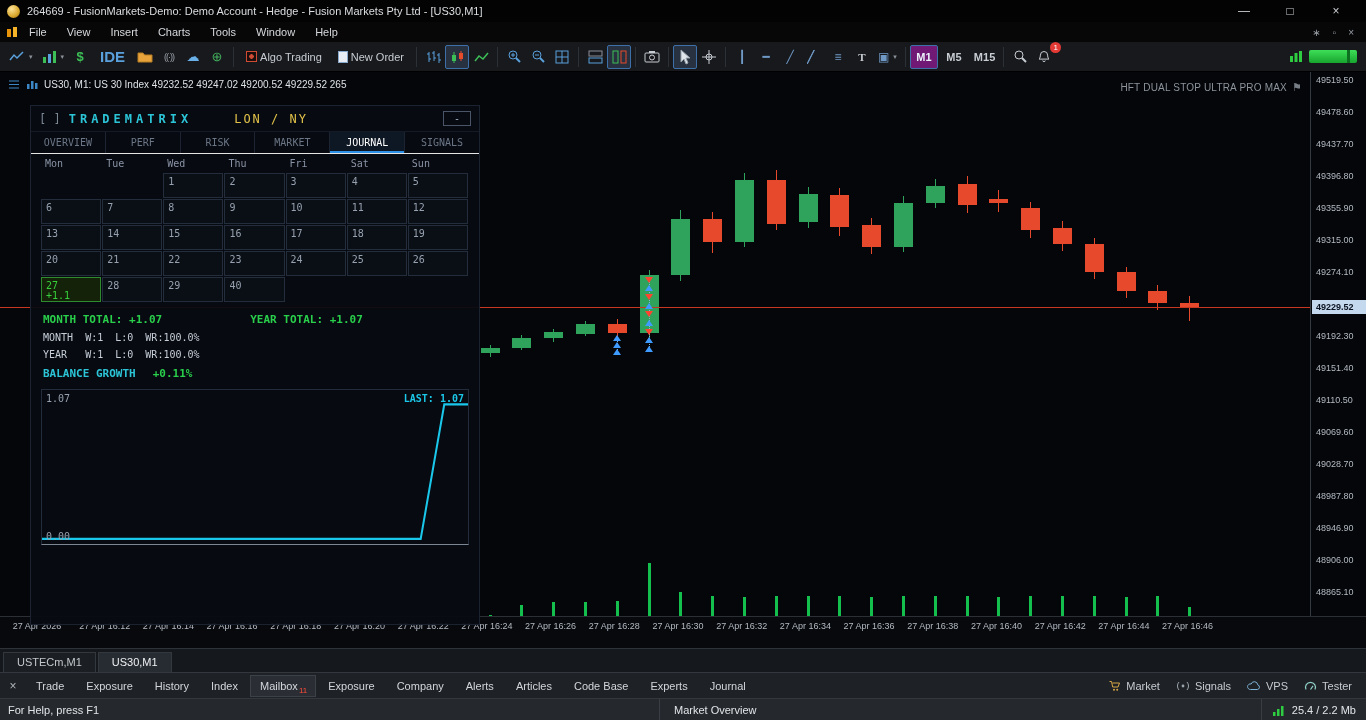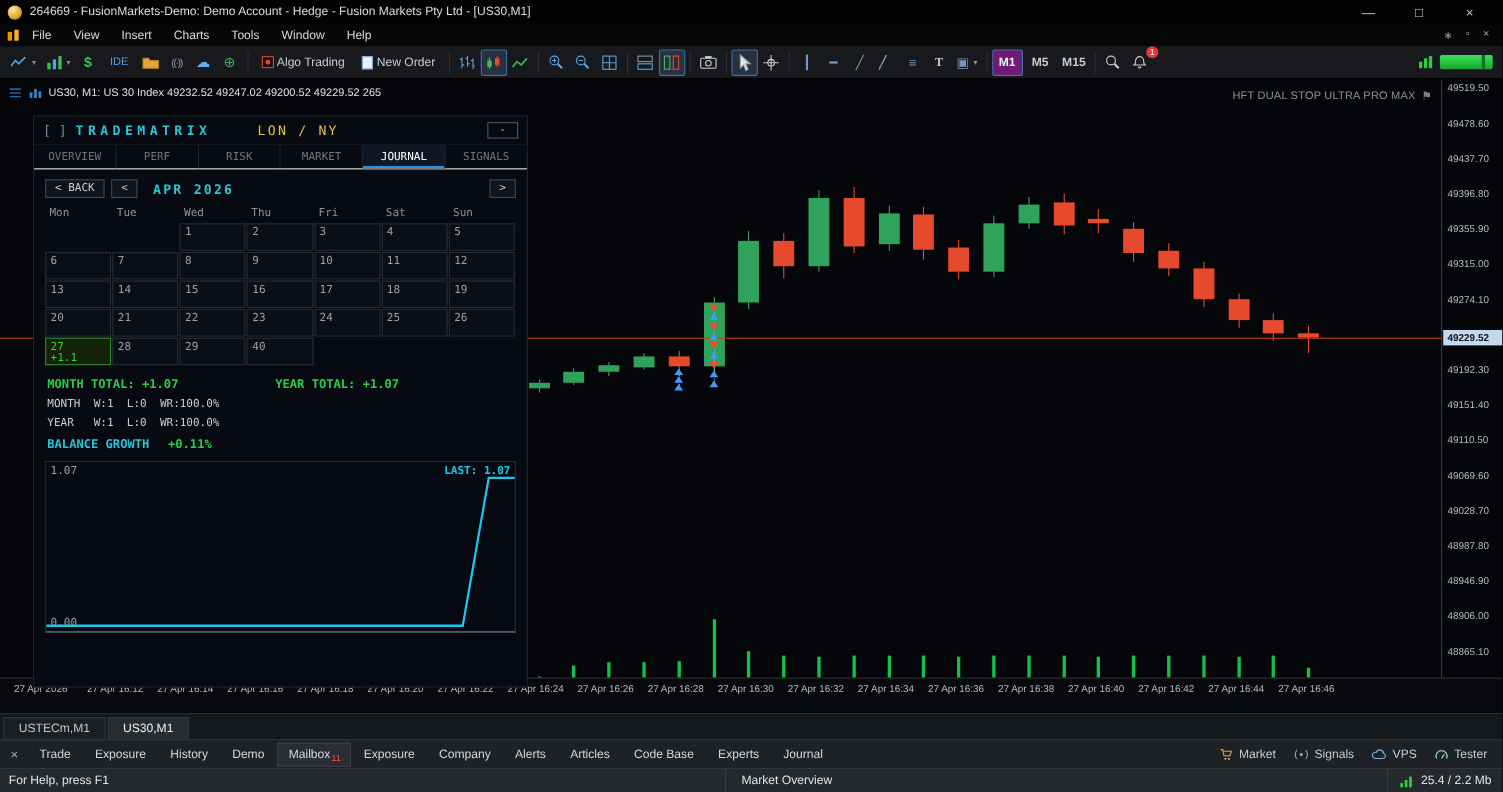--- a/index.html
+++ b/index.html
@@ -18,21 +18,21 @@
   .mb-right{margin-left:auto;display:flex;gap:12px;color:#9aa0a7;font-size:10px;padding-right:6px}
 
   
   .toolbar{height:30px;background:#17191d;border-bottom:1px solid #000;display:flex;align-items:center;padding:0 5px}
   .tbtn{height:24px;min-width:24px;padding:0 3px;display:flex;align-items:center;justify-content:center;gap:3px;color:#c8cdd3;font-size:11px;border:1px solid transparent;border-radius:2px;cursor:default}
   .tbtn.labeled{padding:0 7px}
   .tbtn.active{background:#27313f;border-color:#3d6fa8}
   .tsep{width:1px;height:20px;background:#2c3137;margin:0 4px;flex:none}
   .caret{font-size:7px;color:#8b9199;margin-left:1px}
   .dollar{color:#3dbf57;font-weight:bold;font-size:13px}
-  .ide-label{color:#5aa0dc;font-weight:normal;font-size:10px}
+  .ide-label{color:#5aa0dc;font-weight:bold;font-size:15px}
   .bcast{color:#9aa0a7;font-size:9px;letter-spacing:-1px}
   .cloudc{color:#6ab0e8;font-size:13px}
   .globep{color:#43b05c;font-size:13px}
   .algo-ic{width:11px;height:11px;border:1px solid #cf4b34;background:radial-gradient(#cf4b34 2px,#1a0f0c 2.5px);display:inline-block}
   .order-ic{width:10px;height:12px;background:#e9eef4;border:1px solid #89a9cc;display:inline-block}
   .ltool{color:#6f99c4;font-size:12px}
   .chan{letter-spacing:-7px;width:14px;overflow:hidden;display:inline-block}
   .ttool{color:#c8cdd3;font-weight:bold;font-family:"Liberation Serif",serif}
   .tf-group{display:flex;gap:2px}
   .tbtn.tf{min-width:28px;font-weight:bold;color:#c8cdd3}
@@ -498,26 +498,20 @@
         <span class="tm-min">-</span>
       </div>
       <div id="tm-tabs">
           <span class="tm-tab">OVERVIEW</span>
           <span class="tm-tab">PERF</span>
           <span class="tm-tab">RISK</span>
           <span class="tm-tab">MARKET</span>
           <span class="tm-tab active">JOURNAL</span>
           <span class="tm-tab">SIGNALS</span>
         </div>
-      <div class="tm-nav">
-        <span class="tm-btn">&lt; BACK</span>
-        <span class="tm-btn">&lt;</span>
-        <span class="tm-month">APR 2026</span>
-        <span class="tm-btn tm-next">&gt;</span>
-      </div>
       <div id="cal-head" class="cal-head">
           <div class="cal-hcell">Mon</div>
           <div class="cal-hcell">Tue</div>
           <div class="cal-hcell">Wed</div>
           <div class="cal-hcell">Thu</div>
           <div class="cal-hcell">Fri</div>
           <div class="cal-hcell">Sat</div>
           <div class="cal-hcell">Sun</div>
         </div>
       <div id="cal-grid">
@@ -652,21 +646,21 @@
       <span class="ctab">USTECm,M1</span>
       <span class="ctab active">US30,M1</span>
     </div>
 
   <div class="bottombar">
     <span class="bb-close">×</span>
     <span id="bb-tabs" style="display:flex;gap:2px">
         <span class="bb-tab"><span>Trade</span></span>
         <span class="bb-tab"><span>Exposure</span></span>
         <span class="bb-tab"><span>History</span></span>
-        <span class="bb-tab"><span>Demo</span></span>
+        <span class="bb-tab"><span>Index</span></span>
         <span class="bb-tab active"><span>Mailbox</span><span class="bb-badge">11</span></span>
         <span class="bb-tab"><span>Exposure</span></span>
         <span class="bb-tab"><span>Company</span></span>
         <span class="bb-tab"><span>Alerts</span></span>
         <span class="bb-tab"><span>Articles</span></span>
         <span class="bb-tab"><span>Code Base</span></span>
         <span class="bb-tab"><span>Experts</span></span>
         <span class="bb-tab"><span>Journal</span></span>
       </span>
     <div id="bb-right" class="bb-right">

